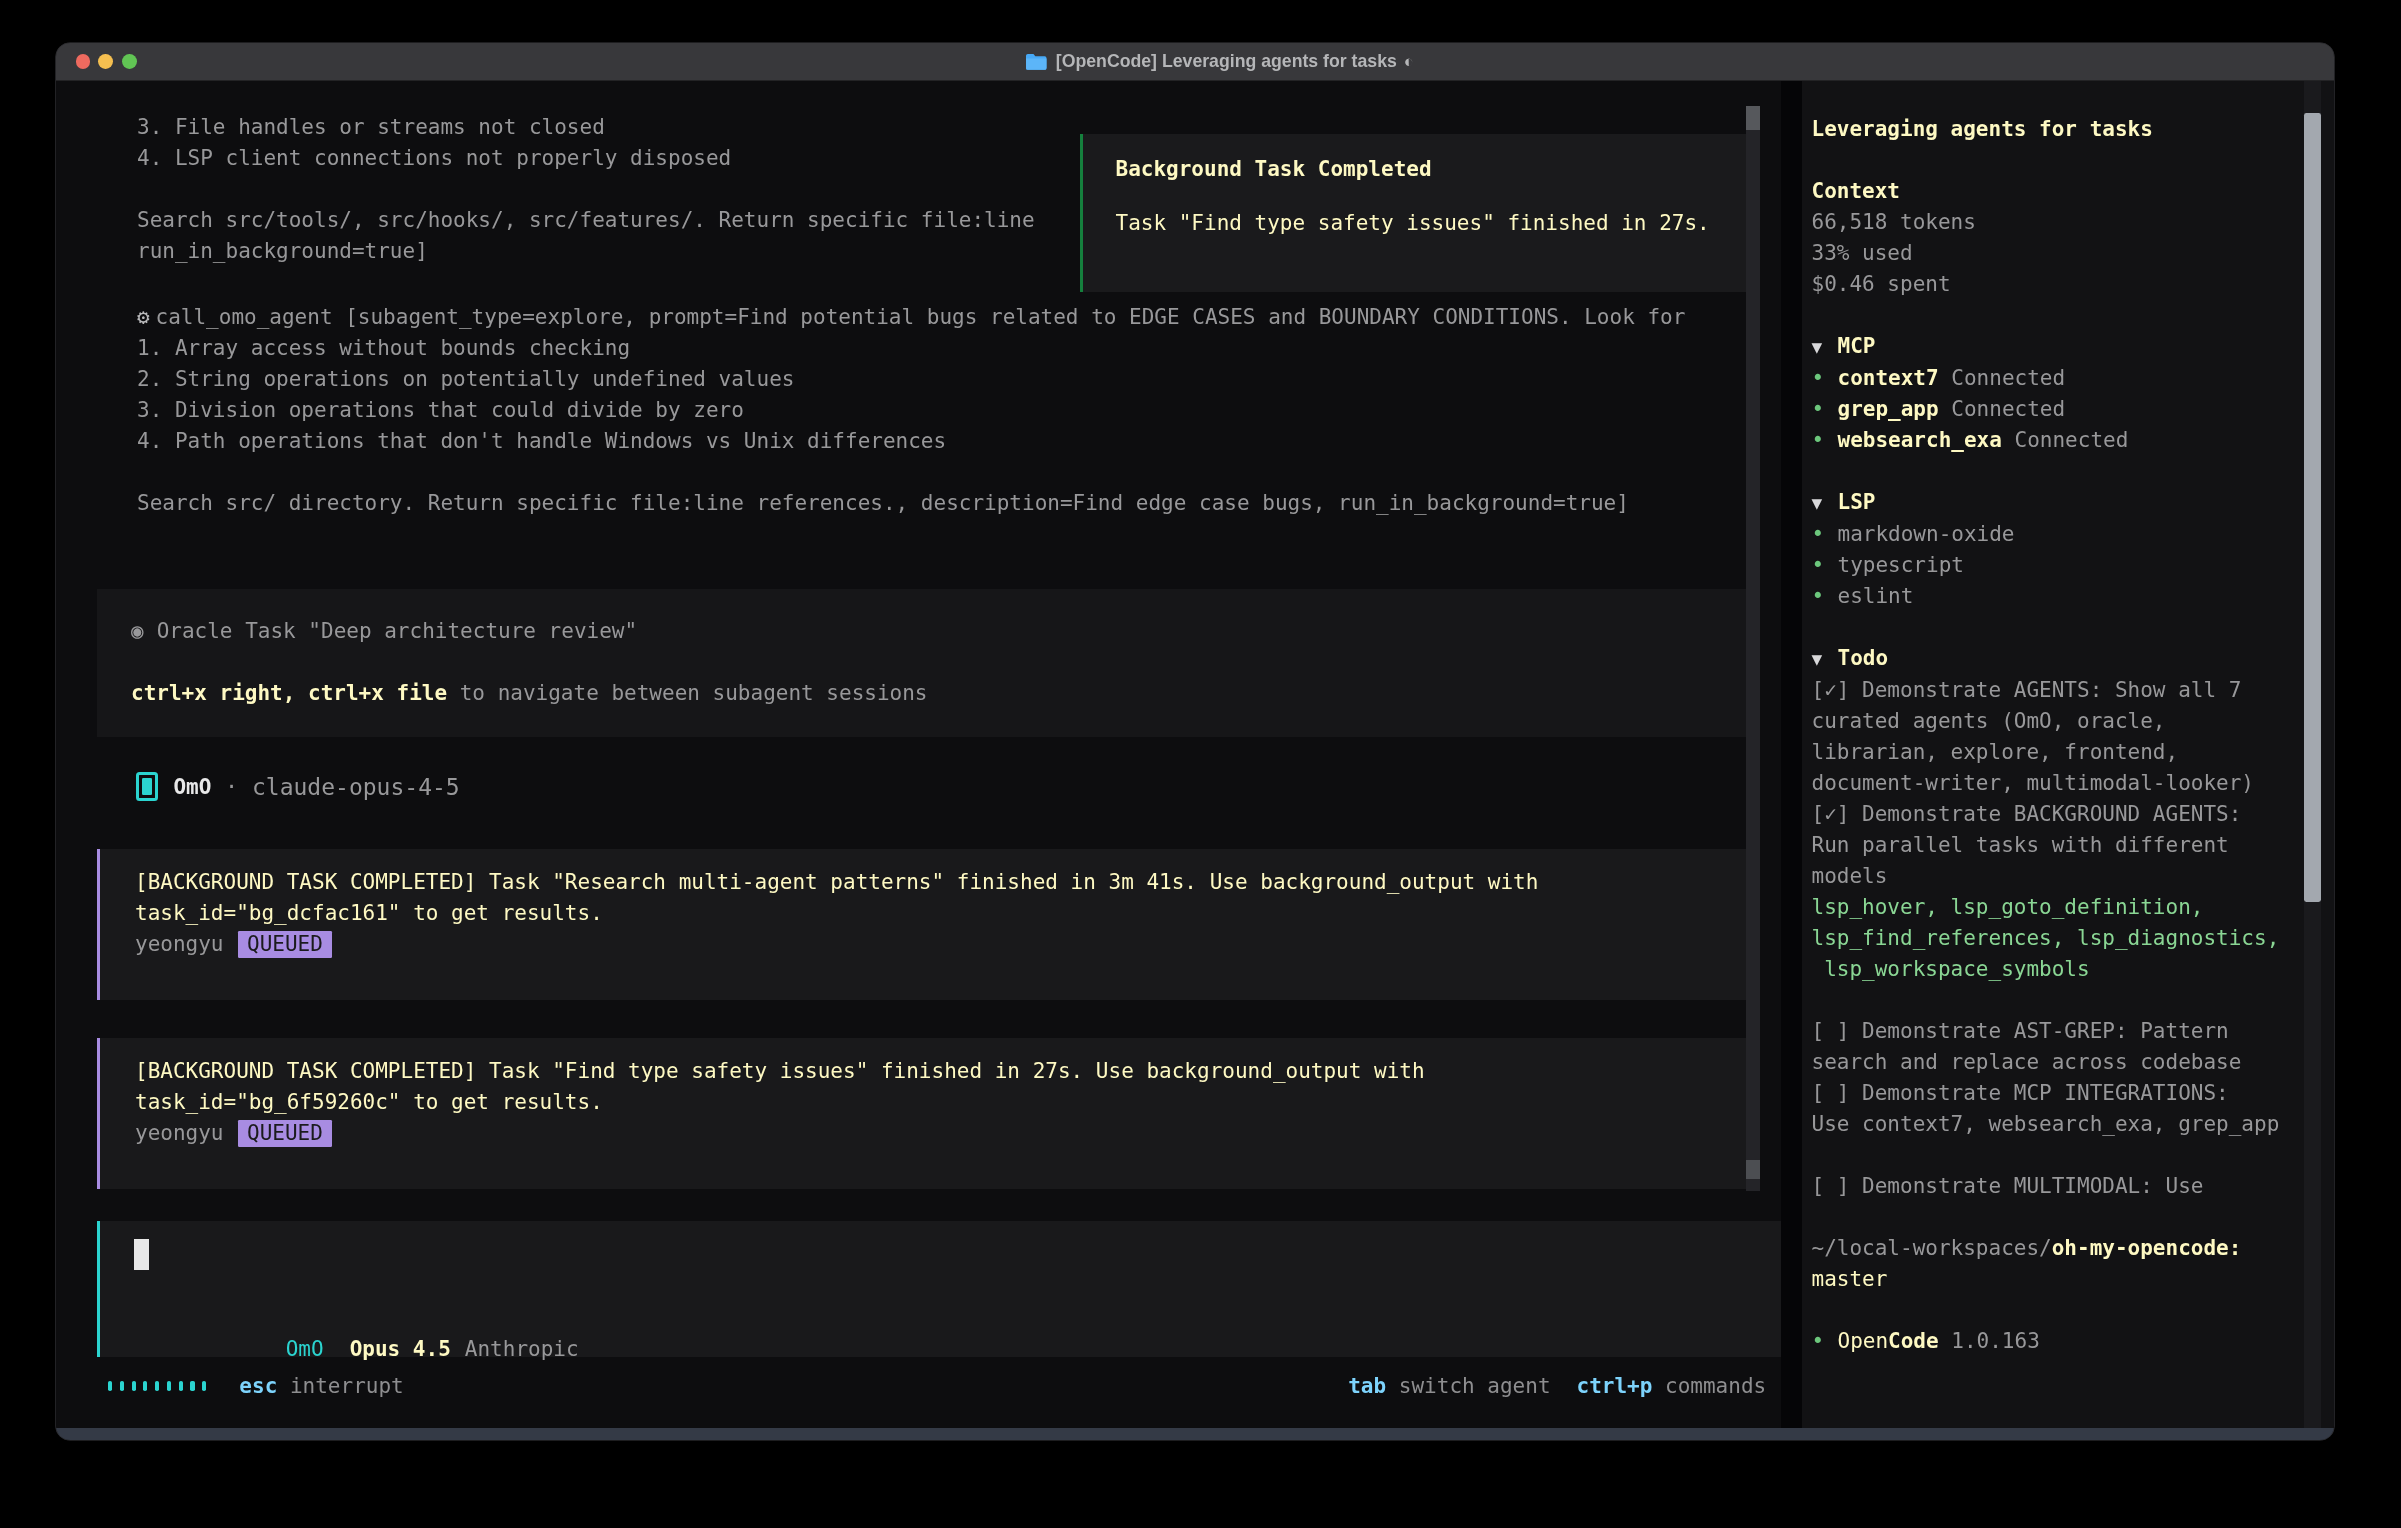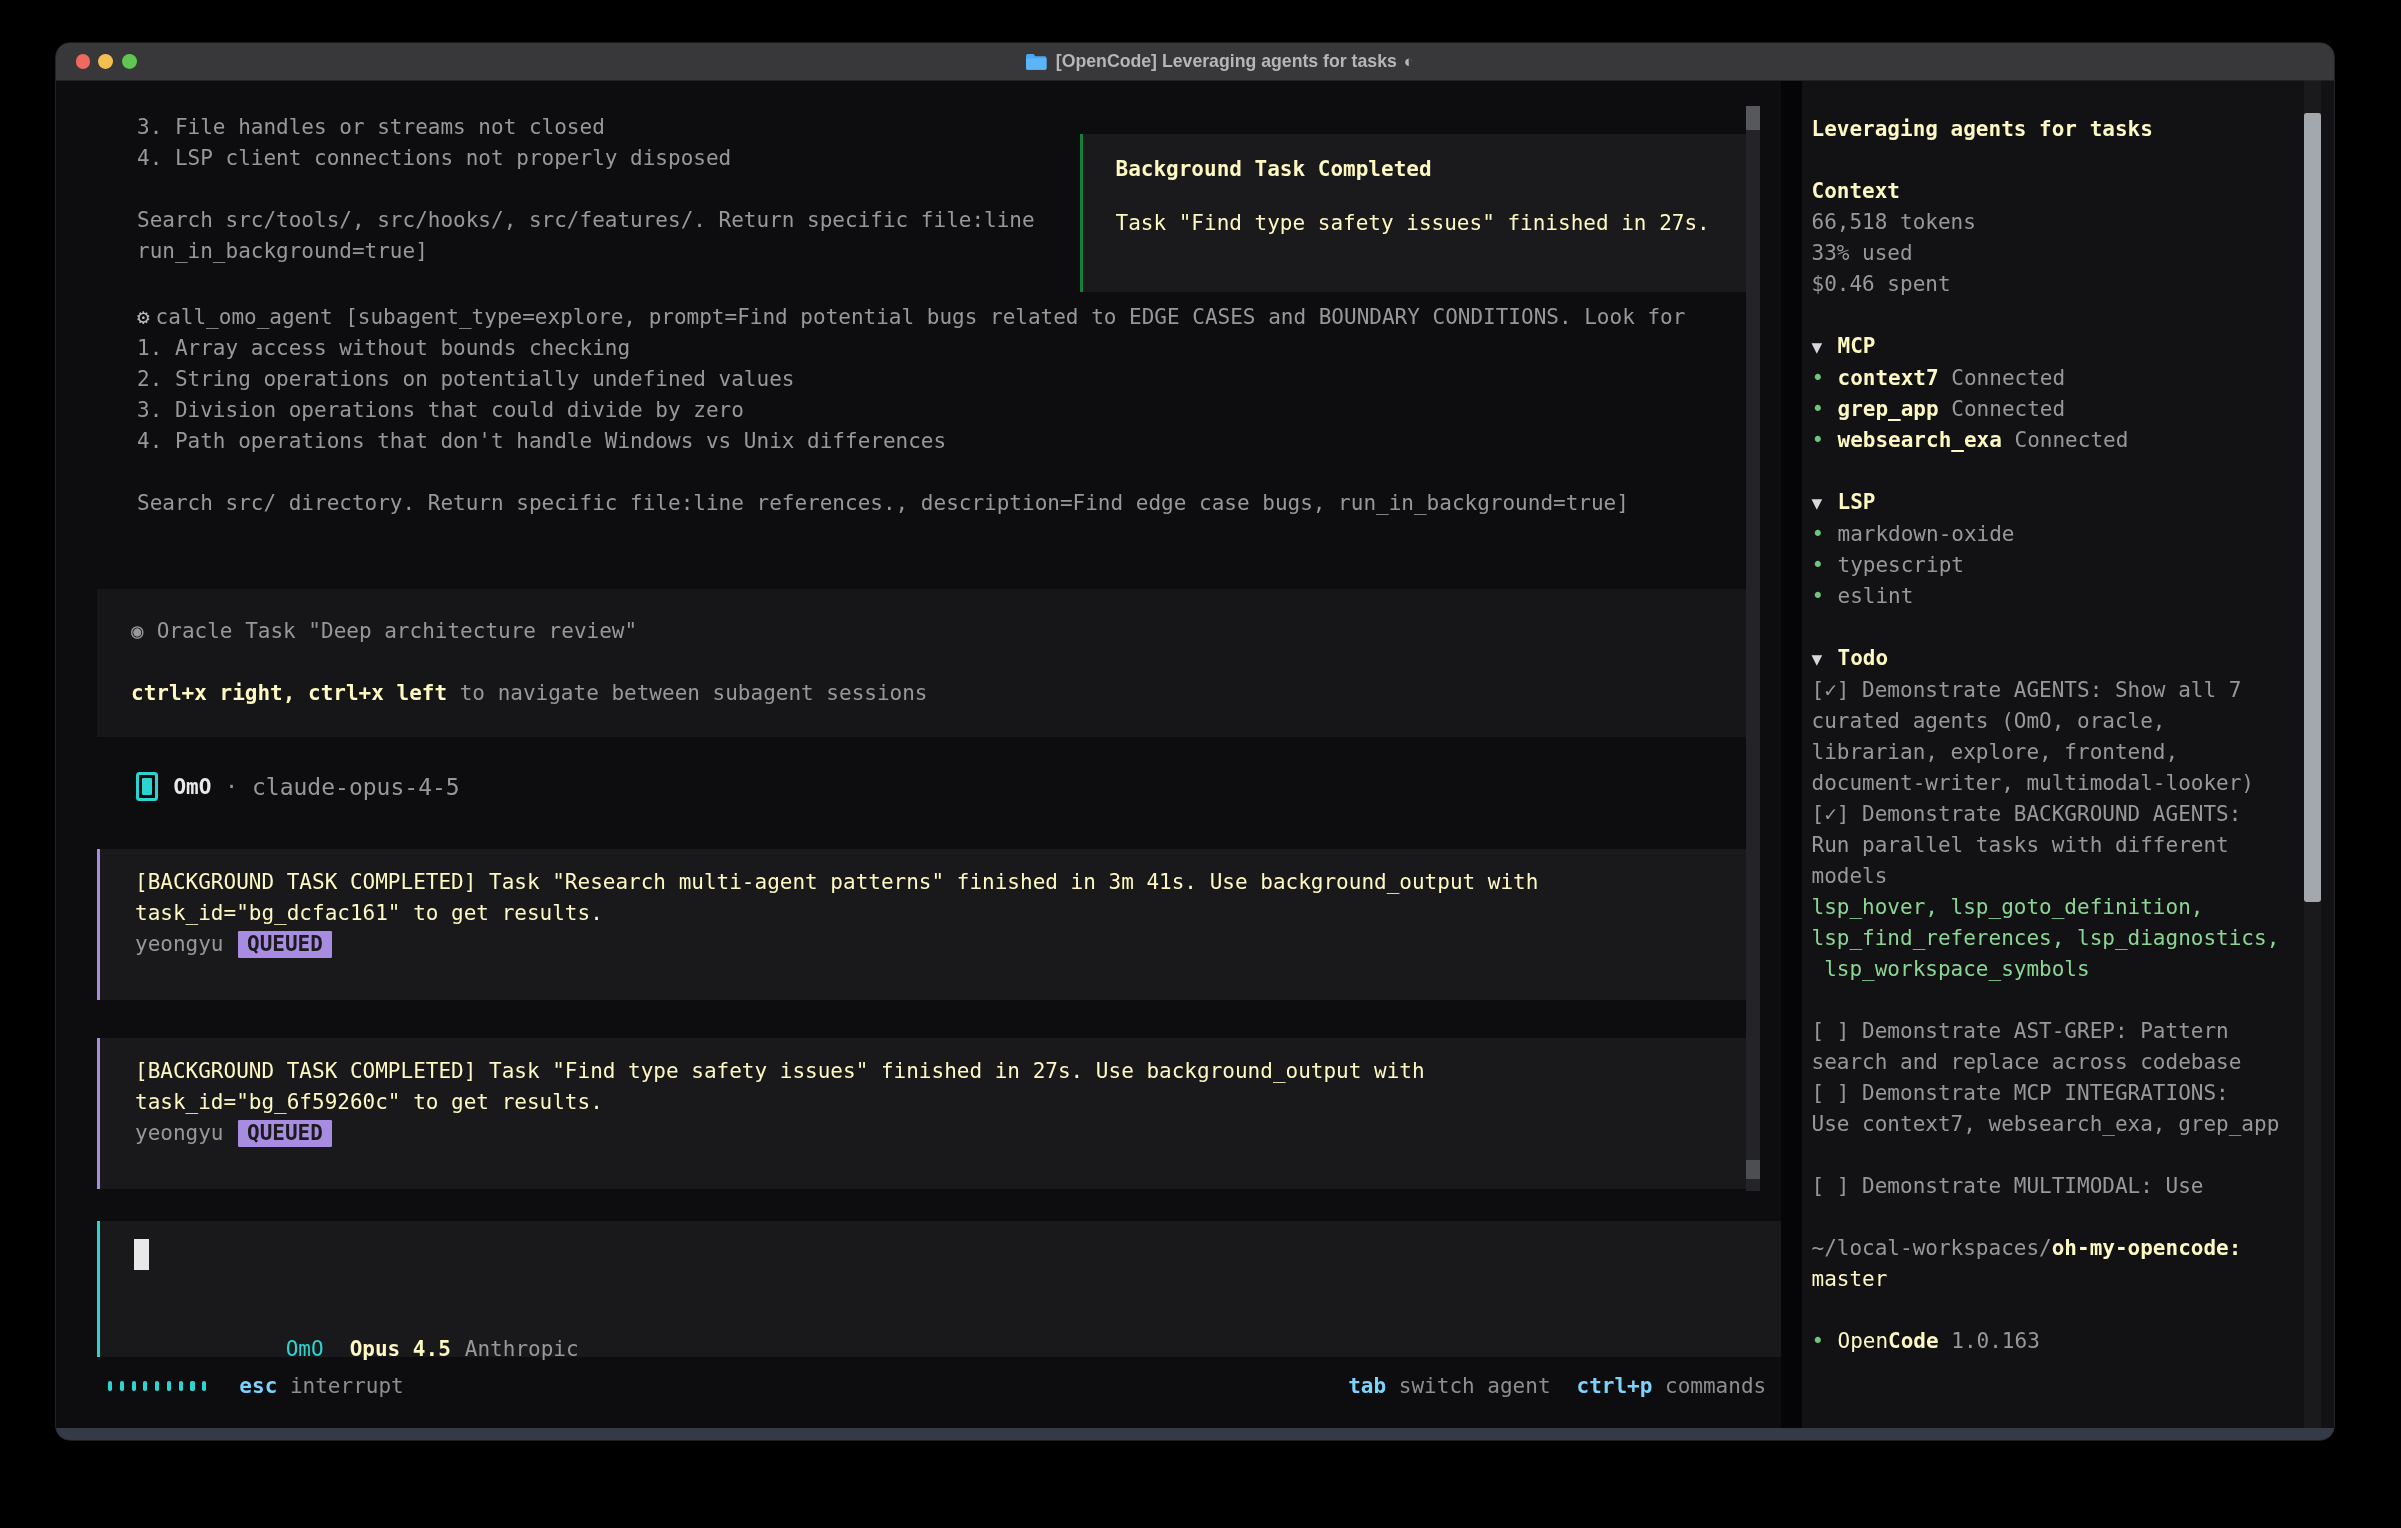--- a/index.html
+++ b/index.html
@@ -40,21 +40,21 @@
   .agent-row { position:absolute; left:80px; top:688px; height:35px; display:flex; align-items:center; }
   .agent-icon { position:relative; width:22px; height:29px; border:3px solid #2bd4d0; border-radius:3.5px; margin-right:15.4px; }
   .agent-icon .inner { position:absolute; inset:3px; background:#2bd4d0; border-radius:1.2px; }
   .agent-name { font-size:21px; font-weight:bold; color:#e8e8e9; }
   .agent-sep  { font-size:21px; color:#98989a; margin:0 14px; }
   .agent-model{ font-size:23px; color:#98989a; }
   
   .msg { position:absolute; left:41px; width:1660px; height:151px; background:#19191b;
          border-left:3.5px solid #a88ce2; padding:18.3px 0 0 35px; }
   .msg1 { top:768px; } .msg2 { top:957px; }
-  .queued { display:inline-block; background:#a88ce2; color:#1b1b1d; font-weight:bold;
+  .queued { display:inline-block; background:#a88ce2; color:#1b1b1d; font-weight:normal;
             padding:0 9.5px; margin-left:14px; border-radius:1.2px; line-height:27px; }
   
   .inputbox { position:absolute; left:41px; top:1140px; width:1684px; height:136px;
               background:#19191b; border-left:3.5px solid #2bd4d0; }
   .cursor { position:absolute; left:34px; top:17.7px; width:15.4px; height:31px; background:#e8e8e8; }
   .model-row { position:absolute; left:34px; top:82px; }
   .model-row .m1 { margin-right:26px; } .model-row .m2 { margin-right:14px;margin-top:37px; }
   
   .statusbar { position:absolute; left:0; top:1291px; width:1725px; height:28px; }
   .status-left { position:absolute; left:52px; top:0; height:28px; display:flex; align-items:center; }
@@ -119,21 +119,21 @@
           <div class="line dim">2. String operations on potentially undefined values</div>
           <div class="line dim">3. Division operations that could divide by zero</div>
           <div class="line dim">4. Path operations that don't handle Windows vs Unix differences</div>
           <div class="sp"></div>
           <div class="line dim">Search src/ directory. Return specific file:line references., description=Find edge case bugs, run_in_background=true]</div>
         </div>
 
         <div class="block oracle-box">
           <div class="line dim"><span class="oracle-icon">◉</span><span>Oracle Task "Deep architecture review"</span></div>
           <div class="sp"></div>
-          <div class="line"><span class="white bold">ctrl+x right, ctrl+x left</span><span class="dim"> to navigate between subagent sessions</span></div>
+          <div class="line"><span class="white bold">ctrl+x right, ctrl+x file</span><span class="dim"> to navigate between subagent sessions</span></div>
         </div>
 
         <div class="agent-row">
           <span class="agent-icon">
               <span class="inner"></span>
             </span>
           <span class="agent-name">OmO</span>
           <span class="agent-sep">·</span>
           <span class="agent-model">claude-opus-4-5</span>
         </div>

